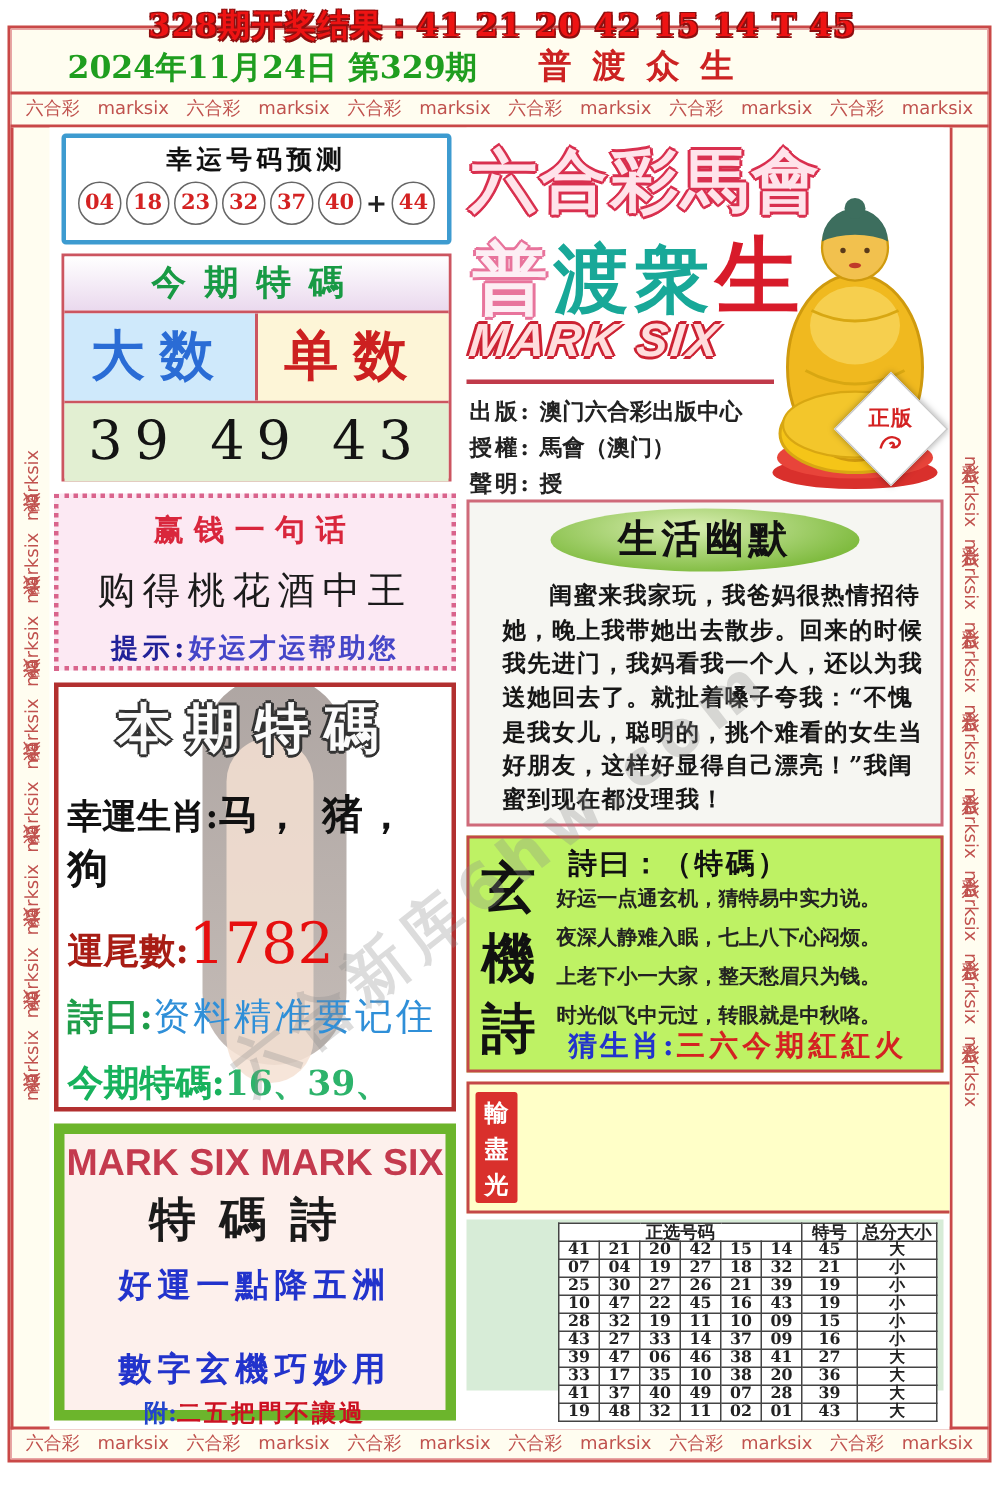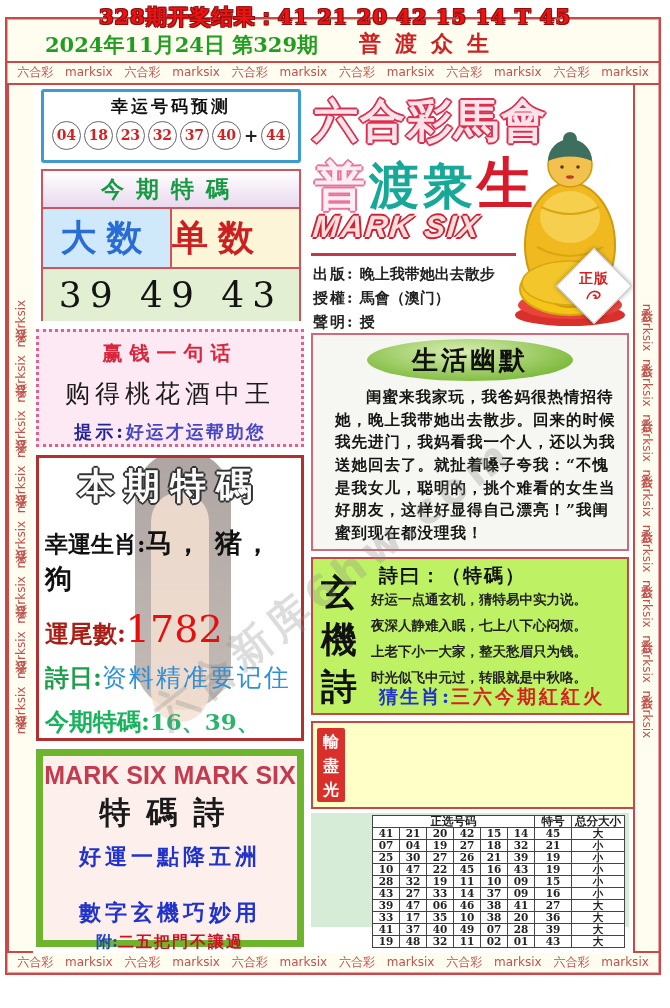--- a/index.html
+++ b/index.html
@@ -48,21 +48,21 @@
     font-family:"DejaVu Serif",serif;}
   .plus-sign{font-weight:bold;font-size:17px;color:#222;}
 
   .special-box{position:absolute;left:8px;top:84px;width:260px;height:152px;box-sizing:border-box;
     border:2px solid #cc5560;background:#fff;}
   .special-header{height:36px;line-height:36px;text-align:center;border-bottom:2px solid #cc5560;
     background:linear-gradient(#ffffff,#ead9ee);color:#189a44;font-weight:bold;font-size:23px;letter-spacing:12px;}
   .special-mid{display:flex;height:58px;border-bottom:2px solid #cc5560;}
   .cell-big{flex:1;background:#cfe9fb;color:#2a6cd5;font-weight:bold;font-size:36px;text-align:center;
     line-height:56px;letter-spacing:10px;border-right:2px solid #cc5560;}
-  .cell-odd{flex:1;background:#fdf5d7;color:#cc2020;font-weight:bold;font-size:36px;text-align:left;
+  .cell-odd{flex:1;background:#fdf5d7;color:#cc2020;font-weight:bold;font-size:36px;text-align:center;
     line-height:56px;letter-spacing:10px;}
   .special-nums{height:52px;line-height:52px;background:#e2efd2;text-align:center;color:#141414;
     font-size:36px;letter-spacing:8px;}
 
   .win-box{position:absolute;left:3px;top:244px;width:268px;height:118px;box-sizing:border-box;
     border:3px dotted #d9648c;background:#fce9f3;text-align:center;}
   .win-title{color:#d9263c;font-weight:bold;font-size:20px;margin-top:8px;letter-spacing:7px;}
   .win-phrase{color:#1b1b1b;font-size:25px;margin-top:10px;letter-spacing:5px;}
   .win-hint{margin-top:10px;font-size:18px;}
   .win-hint .lbl{color:#222299;font-weight:bold;letter-spacing:3px;}
@@ -237,21 +237,21 @@
     </div>
 
     <div class="masthead">
       <div class="mh-title serif">六合彩馬會</div>
       <div class="mh-sub serif">
         <span class="c0">普</span><span class="c1">渡</span><span class="c2">衆</span><span class="c3">生</span>
       </div>
       <div class="mh-english">MARK SIX</div>
       <div class="mh-rule"></div>
       <div class="mh-info info1 serif">
-        <span class="lbl">出版:</span> <span>晚上我带她出去散步</span>
+        <span class="lbl">出版:</span> <span>澳门六合彩出版中心</span>
       </div>
       <div class="mh-info info3 serif">
         <span class="lbl">聲明:</span> <span>授</span>
       </div>
       <div class="mh-info info2 serif">
         <span class="lbl">授權:</span> <span>馬會（澳门）</span>
       </div>
       <div class="buddha-wrap">
         <svg width="118" height="240" viewBox="0 0 118 240">
           <ellipse cx="59" cy="228" rx="55" ry="11" fill="#d9302c"></ellipse>

